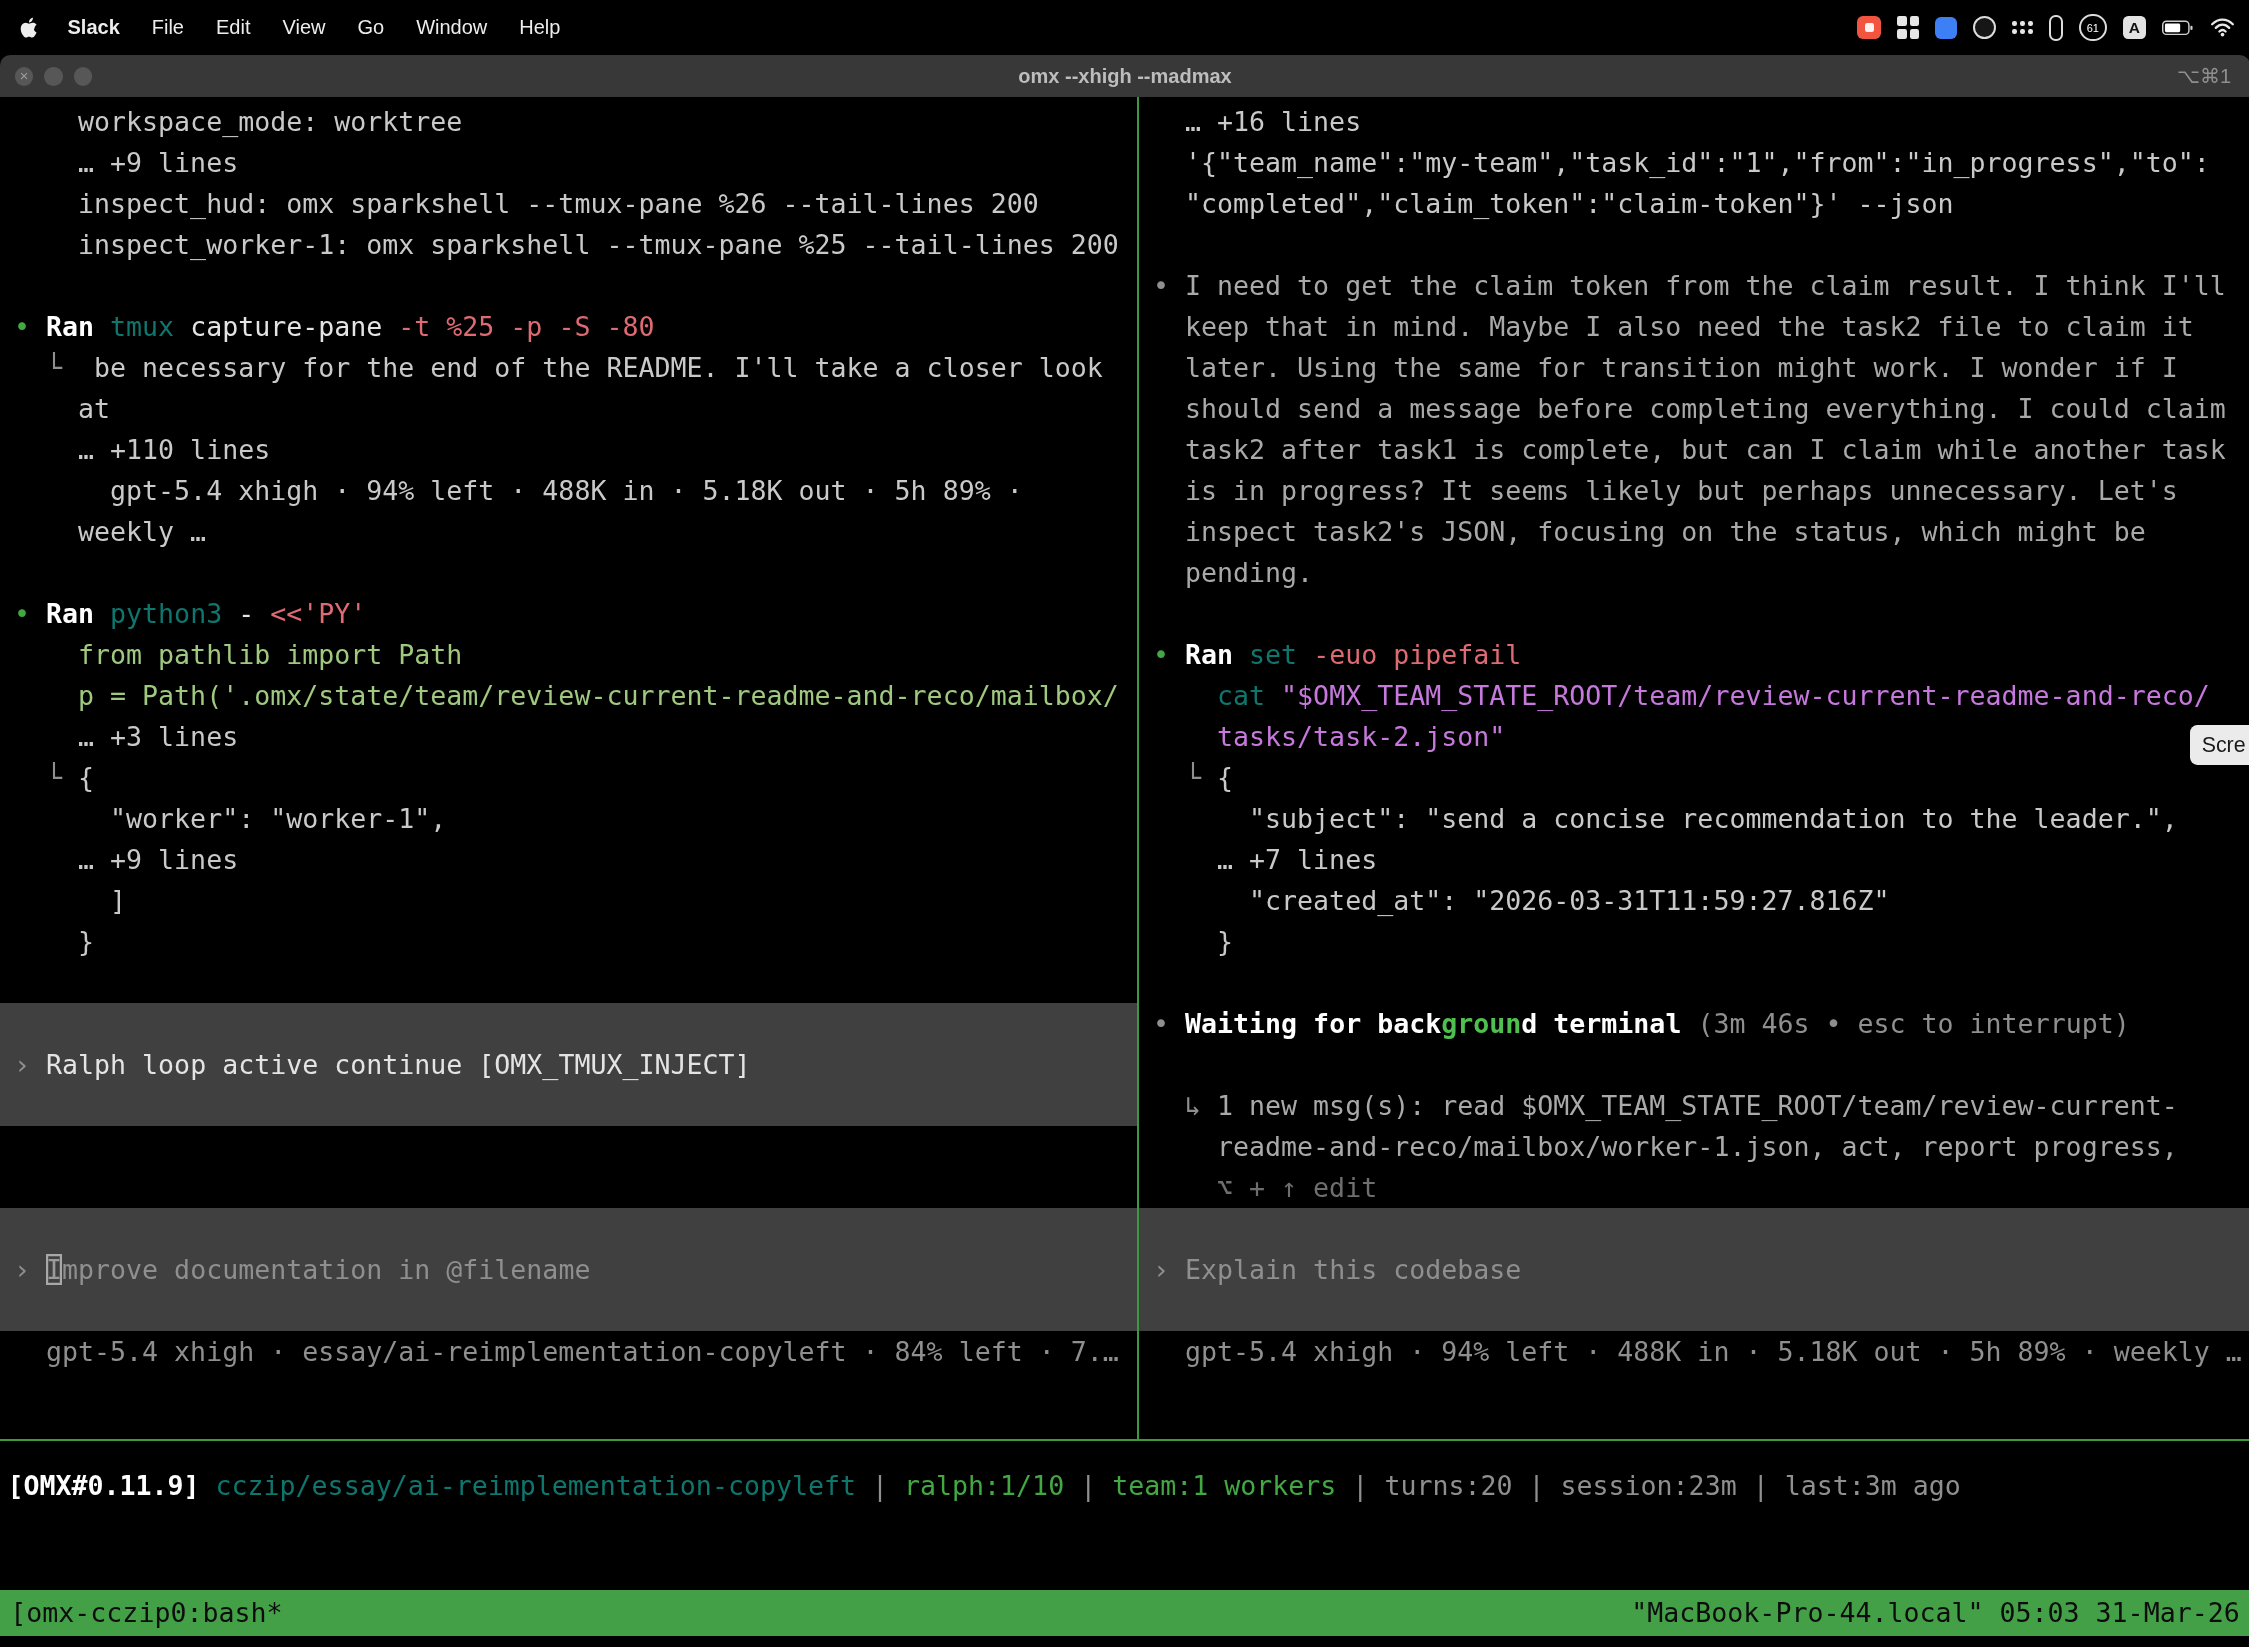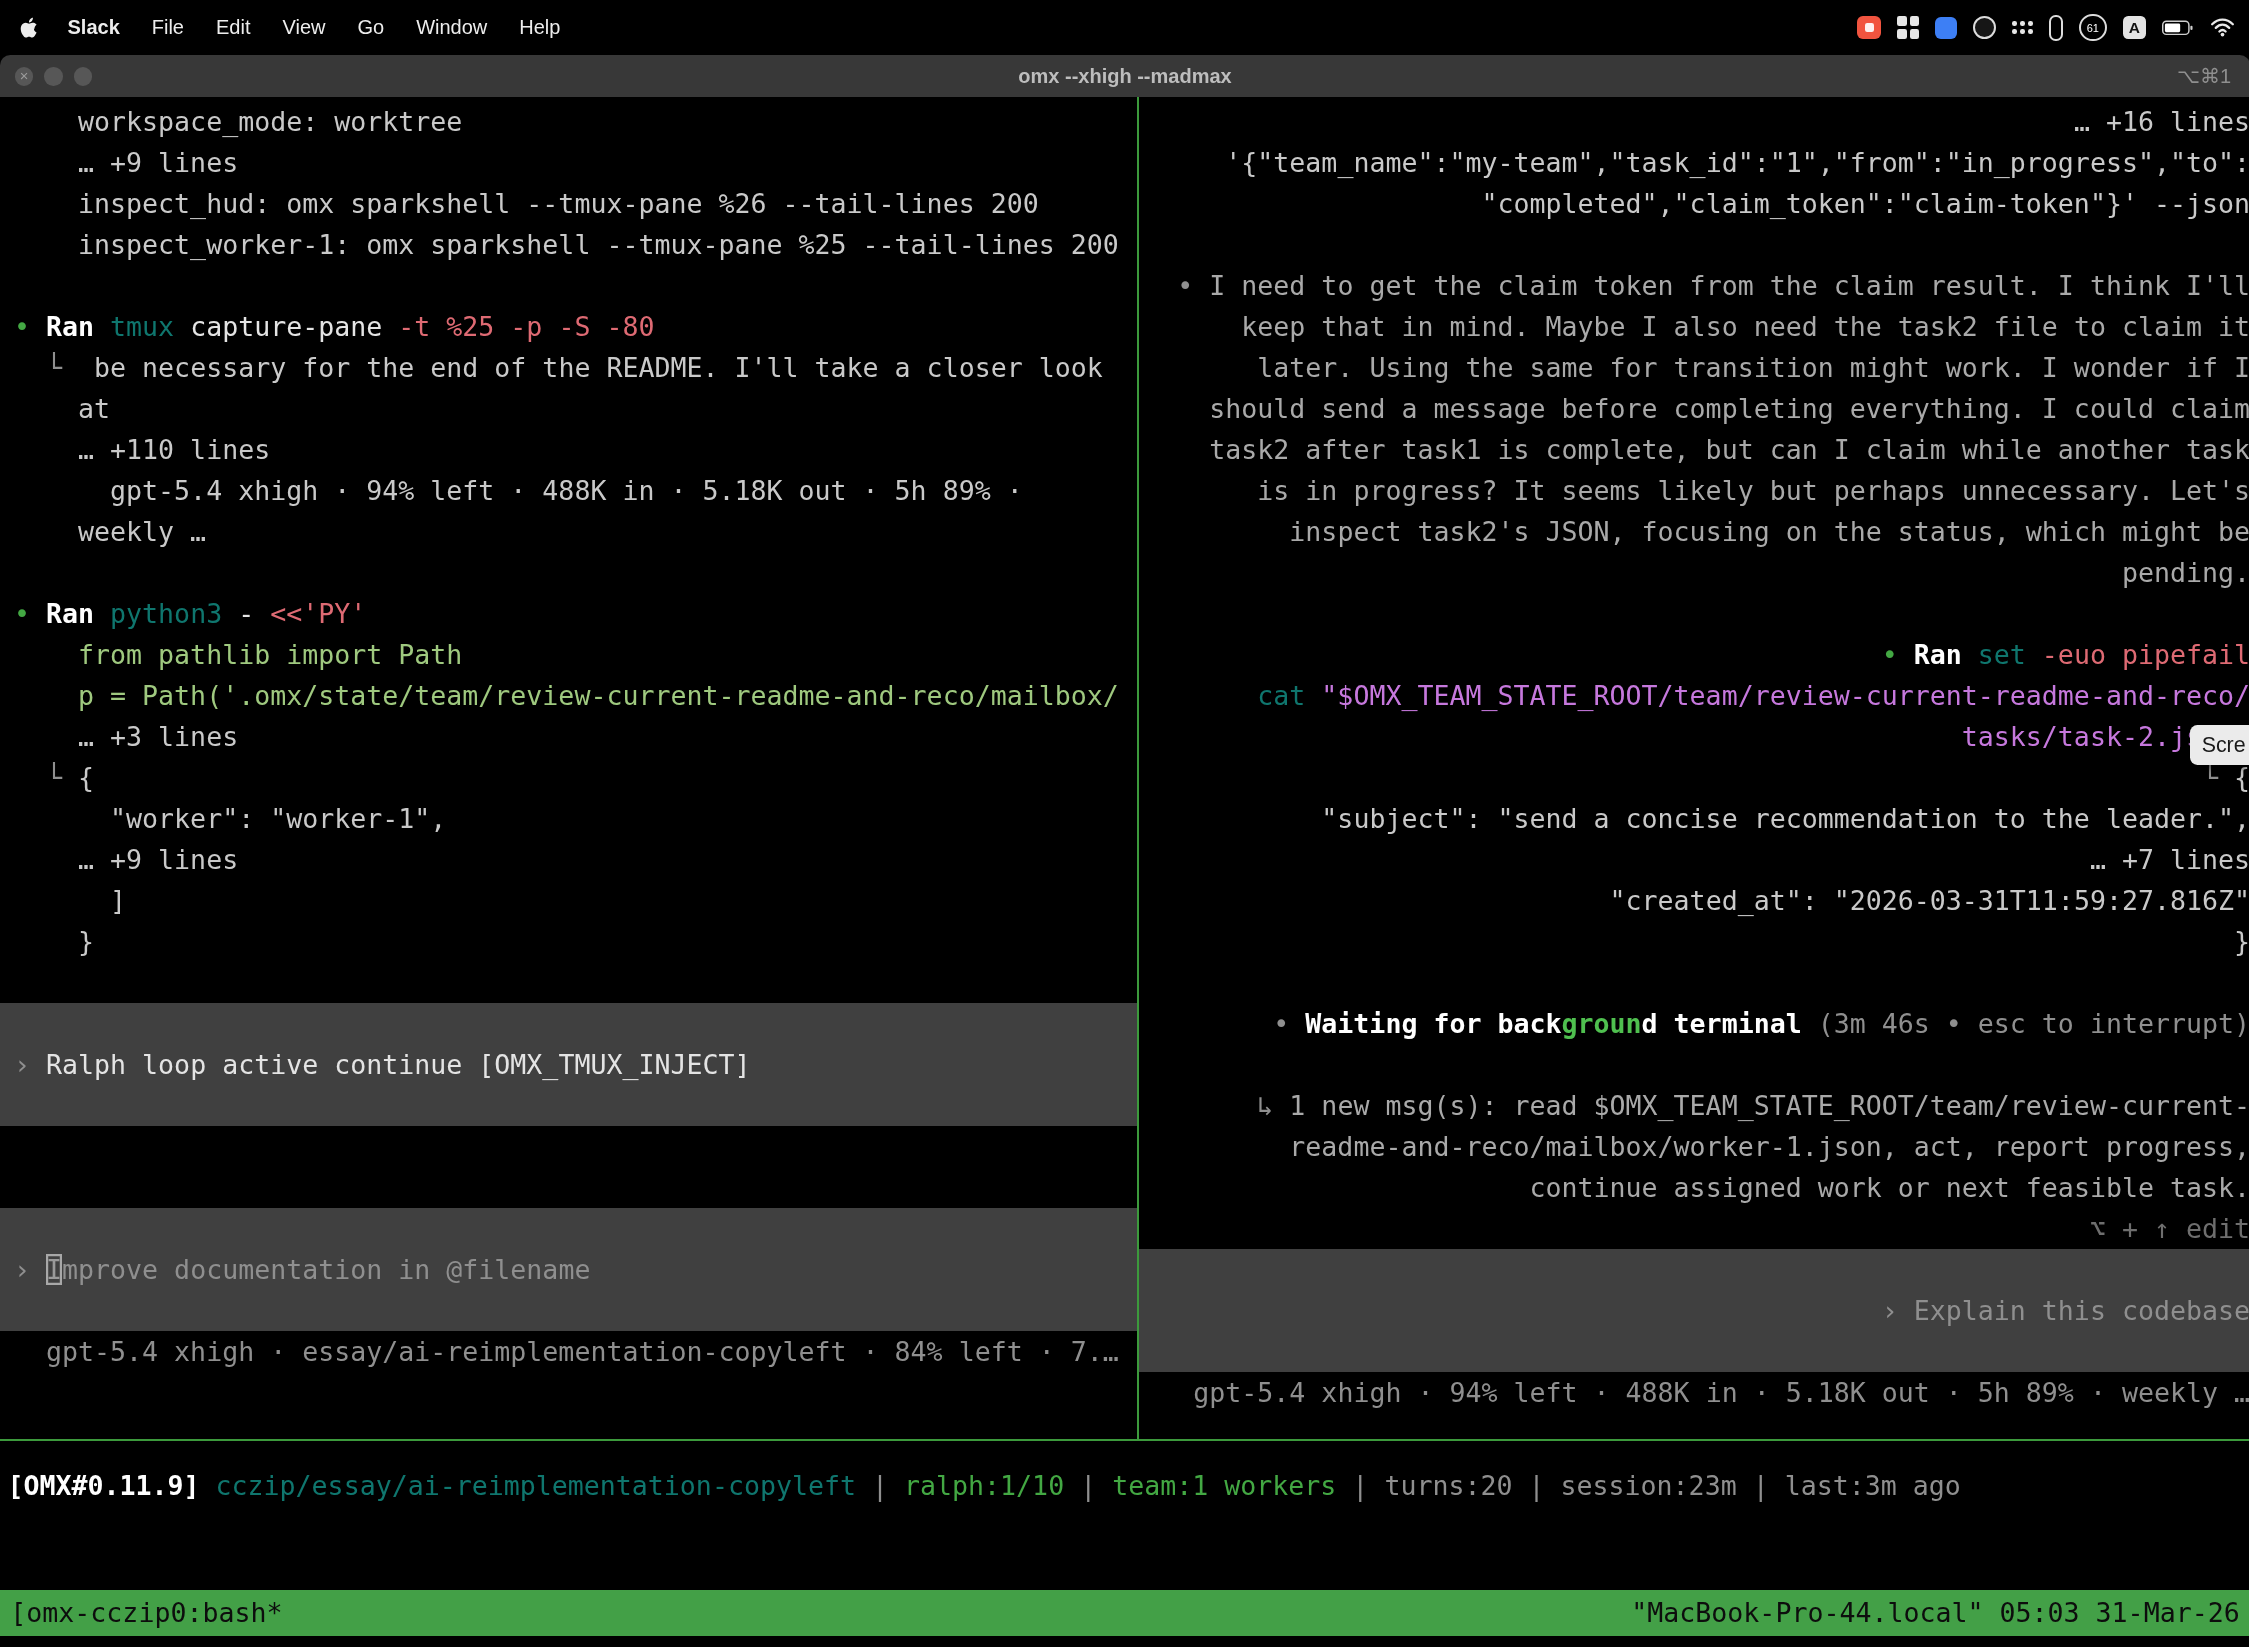--- a/index.html
+++ b/index.html
@@ -38,21 +38,21 @@
   .light{width:18.5px;height:18.5px;border-radius:50%;background:#575757;display:flex;
          align-items:center;justify-content:center;font-size:14.8px;color:#9c9c9c;line-height:1;}
   .wtitle{color:#bdbdbd;font-size:20px;font-weight:bold;}
   .wshort{position:absolute;right:19px;color:#8f8f8f;font-size:20px;}
 
   
   .term{position:absolute;top:97px;left:0;right:0;bottom:0;background:#000;
         font-family:"DejaVu Sans Mono","DejaVu Sans",monospace;font-size:26.6px;}
   .pane{position:absolute;top:0;height:1342px;overflow:hidden;padding:4.4px 0 0 14px;box-sizing:border-box;}
   .pane-left{left:0;width:1137px;}
-  .pane-right{left:1139px;right:0;text-align:right;}
+  .pane-right{left:1139px;right:0;}
   .vdiv{position:absolute;left:1137px;top:0;width:2.2px;height:1342px;background:#3c9a3c;}
   .hdiv{position:absolute;left:0;right:0;top:1342px;height:2.2px;background:#3c9a3c;}
   .tline{height:41px;line-height:41px;white-space:pre;}
   .tline.band{background:#404040;margin-left:-14px;padding-left:14px;}
 
   .c-fg{color:#c9c9c9;} .c-white{color:#e4e4e4;} .c-bold{color:#ffffff;font-weight:bold;}
   .c-dim{color:#8f8f8f;} .c-dim2{color:#6e6e6e;}
   .c-green{color:#43a843;} .c-blue{color:#0f766e;} .c-red{color:#de6a73;}
   .c-magenta{color:#c678dd;} .c-script{color:#9fc97f;}
   .c-ital{color:#a9a9a9;}
@@ -193,21 +193,20 @@
         <div class="tline"><span class="c-dim">  └ </span><span class="c-fg">{</span></div>
         <div class="tline"><span class="c-fg">      "subject": "send a concise recommendation to the leader.",</span></div>
         <div class="tline"><span class="c-fg">    … +7 lines</span></div>
         <div class="tline"><span class="c-fg">      "created_at": "2026-03-31T11:59:27.816Z"</span></div>
         <div class="tline"><span class="c-fg">    }</span></div>
         <div class="tline"></div>
         <div class="tline"><span class="c-dim">• </span><span class="c-bold">Waiting for back</span><span class="c-shimmer">groun</span><span class="c-bold">d terminal </span><span class="c-dim">(3m 46s • esc to interrupt)</span></div>
         <div class="tline"></div>
         <div class="tline"><span class="c-dim">  ↳ </span><span class="c-ital">1 new msg(s): read $OMX_TEAM_STATE_ROOT/team/review-current-</span></div>
         <div class="tline"><span class="c-ital">    readme-and-reco/mailbox/worker-1.json, act, report progress,</span></div>
-        <div class="tline"><span class="c-ital">    continue assigned work or next feasible task.</span></div>
         <div class="tline"><span class="c-dim2">    ⌥ + ↑ edit</span></div>
         <div class="tline band"></div>
         <div class="tline band"><span class="c-dim">› </span><span class="c-dim">Explain this codebase</span></div>
         <div class="tline band"></div>
         <div class="tline"><span class="c-dim">  gpt-5.4 xhigh · 94% left · 488K in · 5.18K out · 5h 89% · weekly …</span></div>
       </div>
     <div class="hdiv"></div>
 
     <div class="hud">
       <div class="tline"><span class="c-bold">[OMX#0.11.9]</span><span class="c-fg"> </span><span class="c-blue">cczip/essay/ai-reimplementation-copyleft</span><span class="c-dim"> | </span><span class="c-green">ralph:1/10</span><span class="c-dim"> | </span><span class="c-green">team:1 workers</span><span class="c-dim"> | </span><span class="c-dim">turns:20</span><span class="c-dim"> | </span><span class="c-dim">session:23m</span><span class="c-dim"> | </span><span class="c-dim">last:3m ago</span></div>

